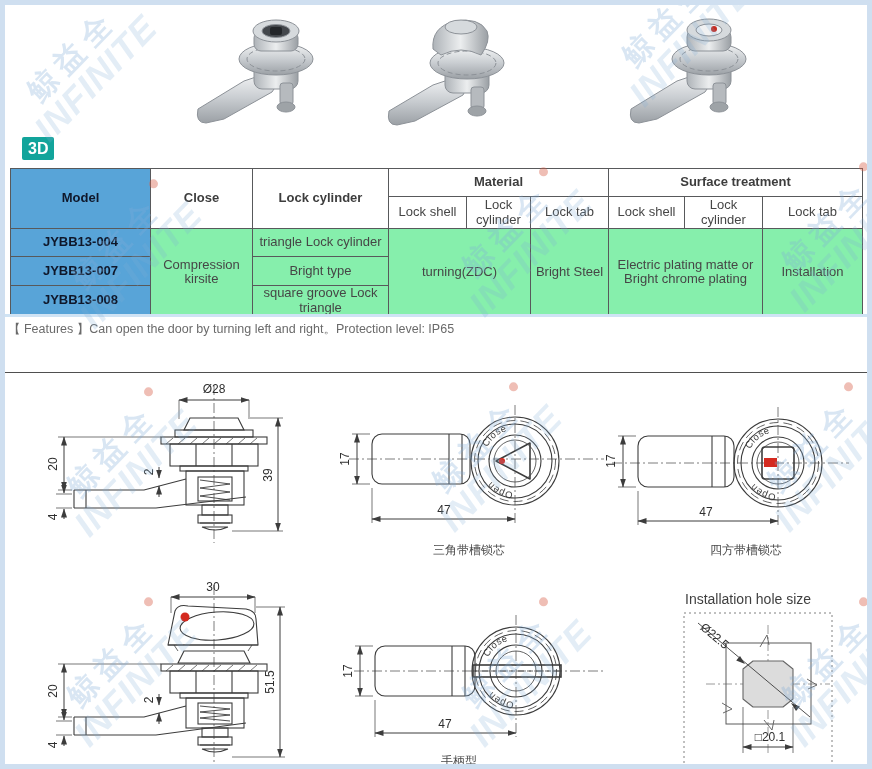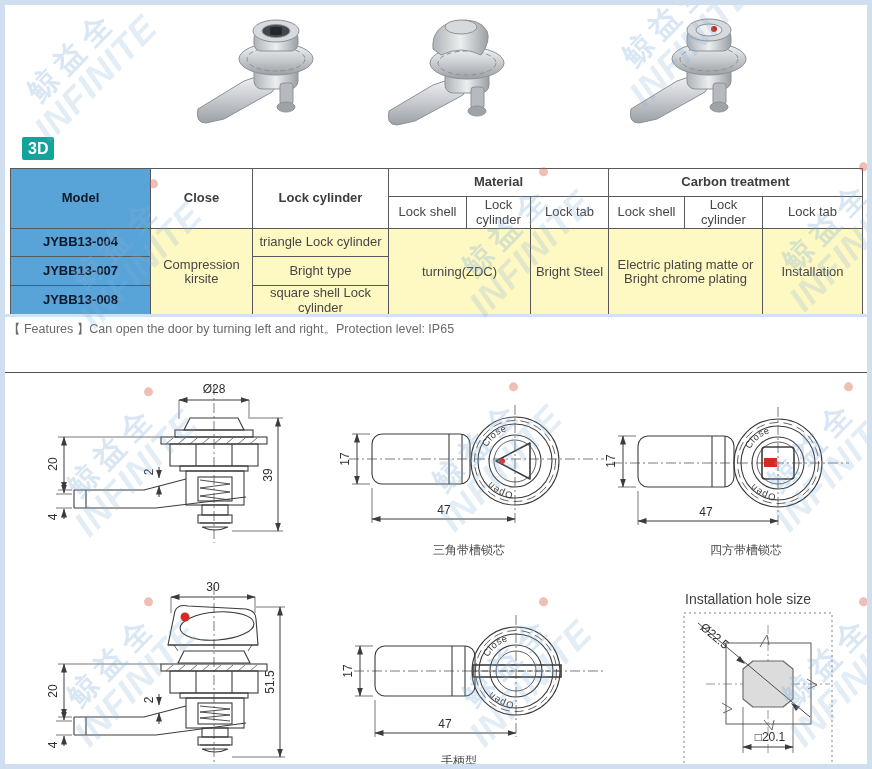--- a/index.html
+++ b/index.html
@@ -24,21 +24,21 @@
            font-size:16px;font-weight:bold;padding:2px 6px;border-radius:2px;
            line-height:1.2;z-index:3;}
   
   table.spec{position:absolute;left:10px;top:168px;width:852px;border-collapse:collapse;
              table-layout:fixed;font-size:13px;color:#464646;z-index:2;}
   table.spec td{border:1px solid #58595b;text-align:center;vertical-align:middle;
                 padding:0 2px;line-height:1.12;}
   td.ghead{font-weight:bold;color:#3d3d3d;}
   td.model{background:#58a4d8;color:#0f172a;font-weight:bold;}
   td.mdl-sep{border-bottom:2px solid #dcebf7;}
-  td.blue{background:#fef9c3;}
+  td.blue{background:#86efac;}
   .tbl-strip{position:absolute;left:5px;top:314px;width:862px;height:3px;
              background:#cfe3f4;z-index:2;}
   
   .features{position:absolute;left:8px;top:321px;font-size:12.5px;color:#6a6a6a;z-index:2;}
   
   .panel{position:absolute;left:3px;top:372px;width:866px;height:403px;
          border:1px solid #4f4f4f;box-sizing:border-box;z-index:2;background:transparent;}
   svg text{font-family:"Liberation Sans",sans-serif;}
   .dt{font-size:12px;fill:#2f2f2f;}
   .cap{font-size:12px;fill:#4a4a4a;text-anchor:middle;}
@@ -142,21 +142,21 @@
     <col style="width:76px">
       <col style="width:78px">
       <col style="width:100px">
   </colgroup>
   <tbody>
       <tr style="height:28px">
     <td rowspan="2" class="model ghead mdl-sep">Model</td>
     <td rowspan="2" class="ghead">Close</td>
     <td rowspan="2" class="ghead">Lock cylinder</td>
     <td colspan="3" class="ghead">Material</td>
-    <td colspan="3" class="ghead">Carbon treatment</td>
+    <td colspan="3" class="ghead">Surface treatment</td>
   </tr>
   <tr style="height:32px">
     <td>Lock shell</td>
     <td>Lock cylinder</td>
     <td>Lock tab</td>
     <td>Lock shell</td>
     <td>Lock cylinder</td>
     <td>Lock tab</td>
   </tr>
   <tr style="height:28px">
@@ -167,21 +167,21 @@
     <td rowspan="3" class="blue">Bright Steel</td>
     <td rowspan="3" colspan="2" class="blue">Electric plating matte or Bright chrome plating</td>
     <td rowspan="3" class="blue">Installation</td>
   </tr>
   <tr style="height:29px">
     <td class="model mdl-sep">JYBB13-007</td>
     <td class="blue">Bright type</td>
   </tr>
   <tr style="height:28px">
     <td class="model">JYBB13-008</td>
-    <td class="blue">square shell Lock cylinder</td>
+    <td class="blue">square groove Lock triangle</td>
   </tr>
 </tbody>
   </table>
 <div class="tbl-strip"></div>
 
 <div class="features">【 Features 】Can open the door by turning left and right。Protection level: IP65</div>
 
 <div class="panel">
 <svg width="864" height="401" viewBox="0 0 864 401">
   <defs>

